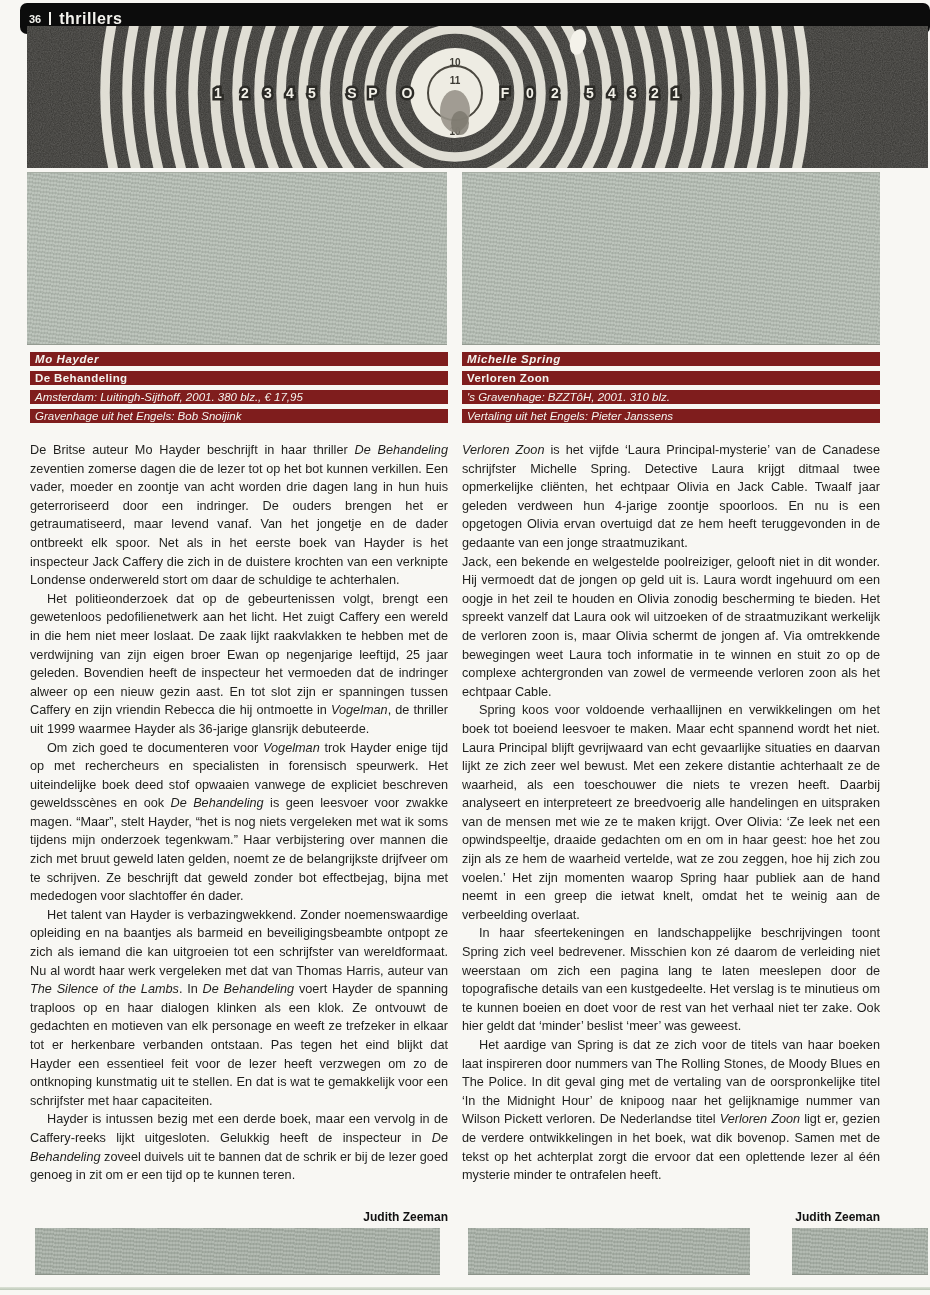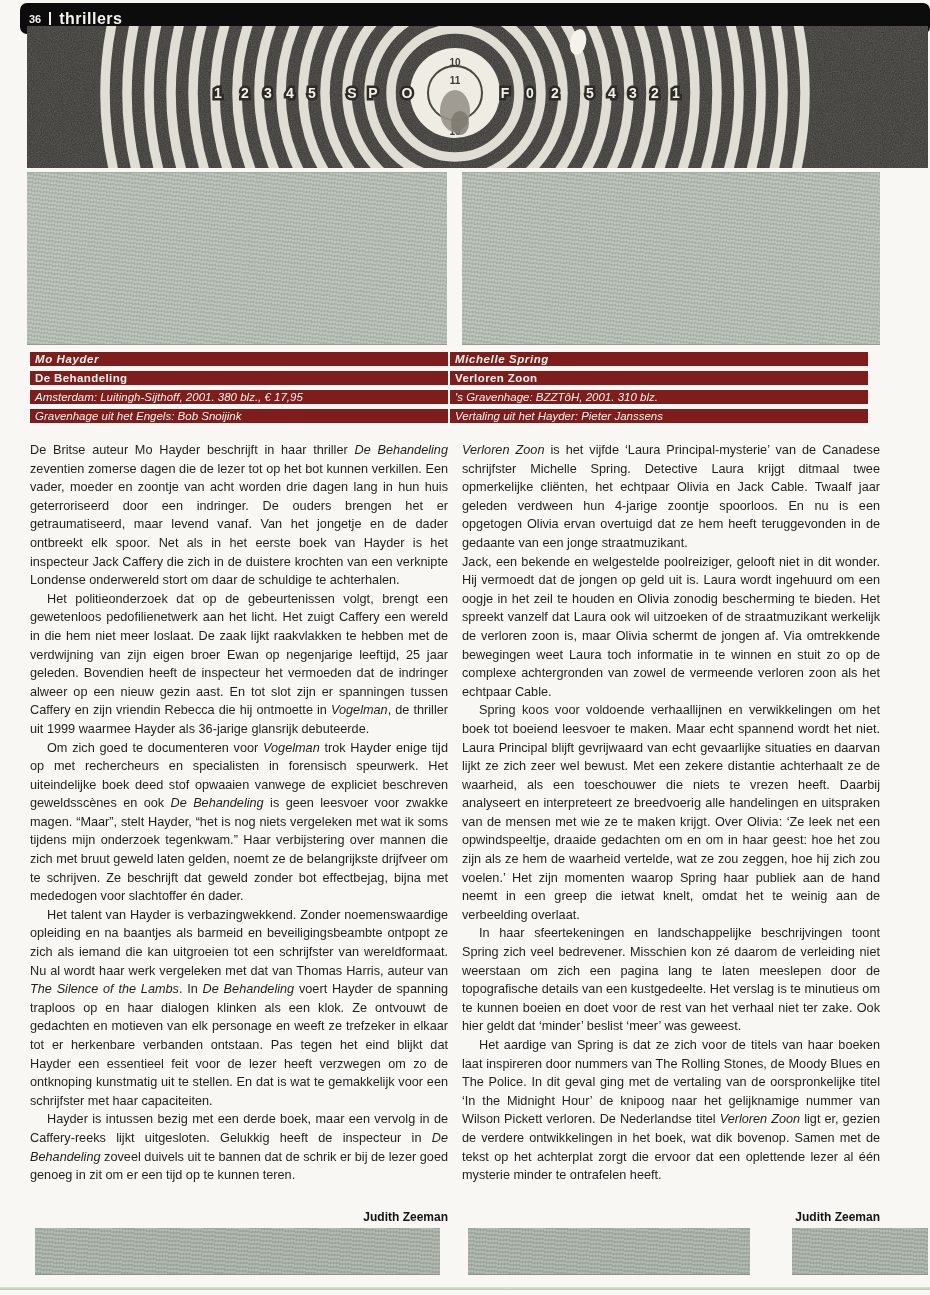--- a/index.html
+++ b/index.html
@@ -60,21 +60,21 @@
   .meta{position:absolute;top:352px;width:418px;}
   .meta .bar{
     height:14px;background:#7f1d1d;margin-bottom:5px;
     display:flex;align-items:center;padding-left:5px;box-sizing:border-box;
   }
   .meta .bar span{color:#f4f3ee;font-size:11.5px;line-height:14px;white-space:nowrap;}
   .bar.author span{font-weight:bold;font-style:italic;letter-spacing:.6px;}
   .bar.title span{font-weight:bold;letter-spacing:.4px;}
   .bar.pub span,.bar.trans span{font-style:italic;}
   .meta-left{left:30px;}
-  .meta-right{left:450px;text-align:right;}
+  .meta-right{left:462px;text-align:right;}
   
   .col{position:absolute;top:441px;width:418px;height:792px;overflow:hidden;}
   .col-left{left:30px;}
   .col-right{left:462px;}
   .para{
     margin:0;font-size:12.7px;line-height:18.6px;text-align:justify;
     hyphens:auto;-webkit-hyphens:auto;color:#1f1f1d;
   }
   .para.indent{text-indent:17px;}
   .byline{
@@ -167,21 +167,21 @@
   <div class="bar author">
       <span>Michelle Spring</span>
     </div>
   <div class="bar title">
       <span>Verloren Zoon</span>
     </div>
   <div class="bar pub">
       <span>'s Gravenhage: BZZTôH, 2001. 310 blz.</span>
     </div>
   <div class="bar trans">
-      <span>Vertaling uit het Hayder: Pieter Janssens</span>
+      <span>Vertaling uit het Engels: Pieter Janssens</span>
     </div>
 </div>
 
 <div class="col col-left">
   <div>
       <p class="para">De Britse auteur Mo Hayder beschrijft in haar thriller <i>De Behandeling</i> zeventien zomerse dagen die de lezer tot op het bot kunnen verkillen. Een vader, moeder en zoontje van acht worden drie dagen lang in hun huis geterroriseerd door een indringer. De ouders brengen het er getraumatiseerd, maar levend vanaf. Van het jongetje en de dader ontbreekt elk spoor. Net als in het eerste boek van Hayder is het inspecteur Jack Caffery die zich in de duistere krochten van een verknipte Londense onderwereld stort om daar de schuldige te achterhalen.</p>
       <p class="para indent">Het politieonderzoek dat op de gebeurtenissen volgt, brengt een gewetenloos pedofilienetwerk aan het licht. Het zuigt Caffery een wereld in die hem niet meer loslaat. De zaak lijkt raakvlakken te hebben met de verdwijning van zijn eigen broer Ewan op negenjarige leeftijd, 25 jaar geleden. Bovendien heeft de inspecteur het vermoeden dat de indringer alweer op een nieuw gezin aast. En tot slot zijn er spanningen tussen Caffery en zijn vriendin Rebecca die hij ontmoette in <i>Vogelman</i>, de thriller uit 1999 waarmee Hayder als 36-jarige glansrijk debuteerde.</p>
       <p class="para indent">Om zich goed te documenteren voor <i>Vogelman</i> trok Hayder enige tijd op met rechercheurs en specialisten in forensisch speurwerk. Het uiteindelijke boek deed stof opwaaien vanwege de expliciet beschreven geweldsscènes en ook <i>De Behandeling</i> is geen leesvoer voor zwakke magen. “Maar”, stelt Hayder, “het is nog niets vergeleken met wat ik soms tijdens mijn onderzoek tegenkwam.” Haar verbijstering over mannen die zich met bruut geweld laten gelden, noemt ze de belangrijkste drijfveer om te schrijven. Ze beschrijft dat geweld zonder bot effectbejag, bijna met mededogen voor slachtoffer én dader.</p>
       <p class="para indent">Het talent van Hayder is verbazingwekkend. Zonder noemenswaardige opleiding en na baantjes als barmeid en beveiligingsbeambte ontpopt ze zich als iemand die kan uitgroeien tot een schrijfster van wereldformaat. Nu al wordt haar werk vergeleken met dat van Thomas Harris, auteur van <i>The Silence of the Lambs</i>. In <i>De Behandeling</i> voert Hayder de spanning traploos op en haar dialogen klinken als een klok. Ze ontvouwt de gedachten en motieven van elk personage en weeft ze trefzeker in elkaar tot er herkenbare verbanden ontstaan. Pas tegen het eind blijkt dat Hayder een essentieel feit voor de lezer heeft verzwegen om zo de ontknoping kunstmatig uit te stellen. En dat is wat te gemakkelijk voor een schrijfster met haar capaciteiten.</p>
       <p class="para indent">Hayder is intussen bezig met een derde boek, maar een vervolg in de Caffery-reeks lijkt uitgesloten. Gelukkig heeft de inspecteur in <i>De Behandeling</i> zoveel duivels uit te bannen dat de schrik er bij de lezer goed genoeg in zit om er een tijd op te kunnen teren.</p>

